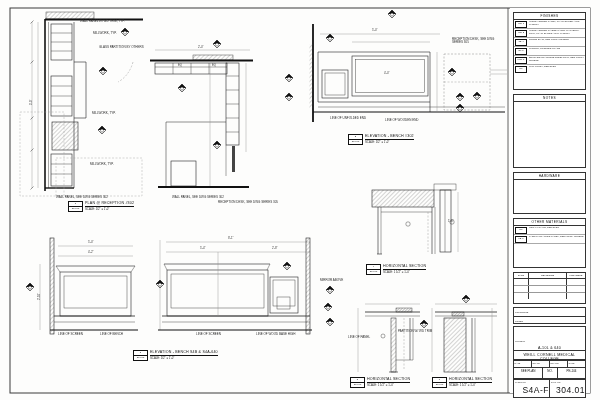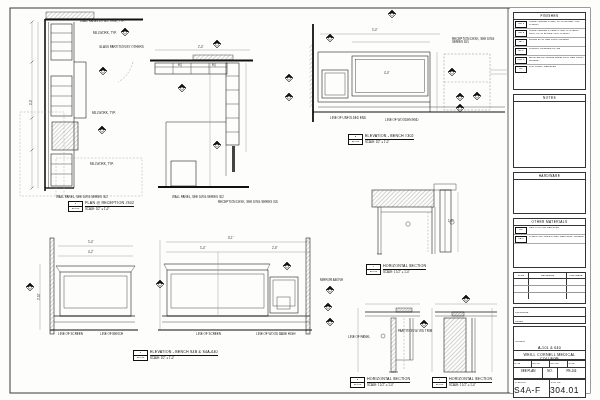--- a/index.html
+++ b/index.html
@@ -35,21 +35,21 @@
   .rrow{display:flex;height:6px;border-bottom:0.4px solid #999;}
   .rrow div{height:100%;}
   .strip{display:flex;align-items:center;border-bottom:0.4px solid #333;height:8px;}
   .slab{font-size:2.3px;color:#333;margin-left:1px;}
   .pline{font-size:3.6px;text-align:center;letter-spacing:0.3px;}
   .plab{font-size:2.2px;color:#444;margin-left:1px;}
   .frow{display:flex;border-bottom:0.4px solid #333;}
   .fcell{border-right:0.4px solid #333;font-size:2.2px;color:#333;padding:0.5px;flex:1;overflow:hidden;}
   .fcell2{border-right:0.4px solid #333;font-size:3px;text-align:center;padding:1.5px 0;overflow:hidden;}
   .big{display:flex;height:100%;}
-  .bigcell{flex:1;text-align:left;position:relative;overflow:hidden;}
+  .bigcell{flex:1;text-align:right;position:relative;overflow:hidden;}
   .bigno{font-size:8.5px;letter-spacing:0.5px;margin-top:4.5px;}
   .biglab{position:absolute;left:1px;top:0.5px;font-size:2.1px;color:#444;}
 </style>
 </head>
 <body>
 
 <div class="stage">
 
   <svg width="600" height="400" viewBox="0 0 600 400">
     <defs>

